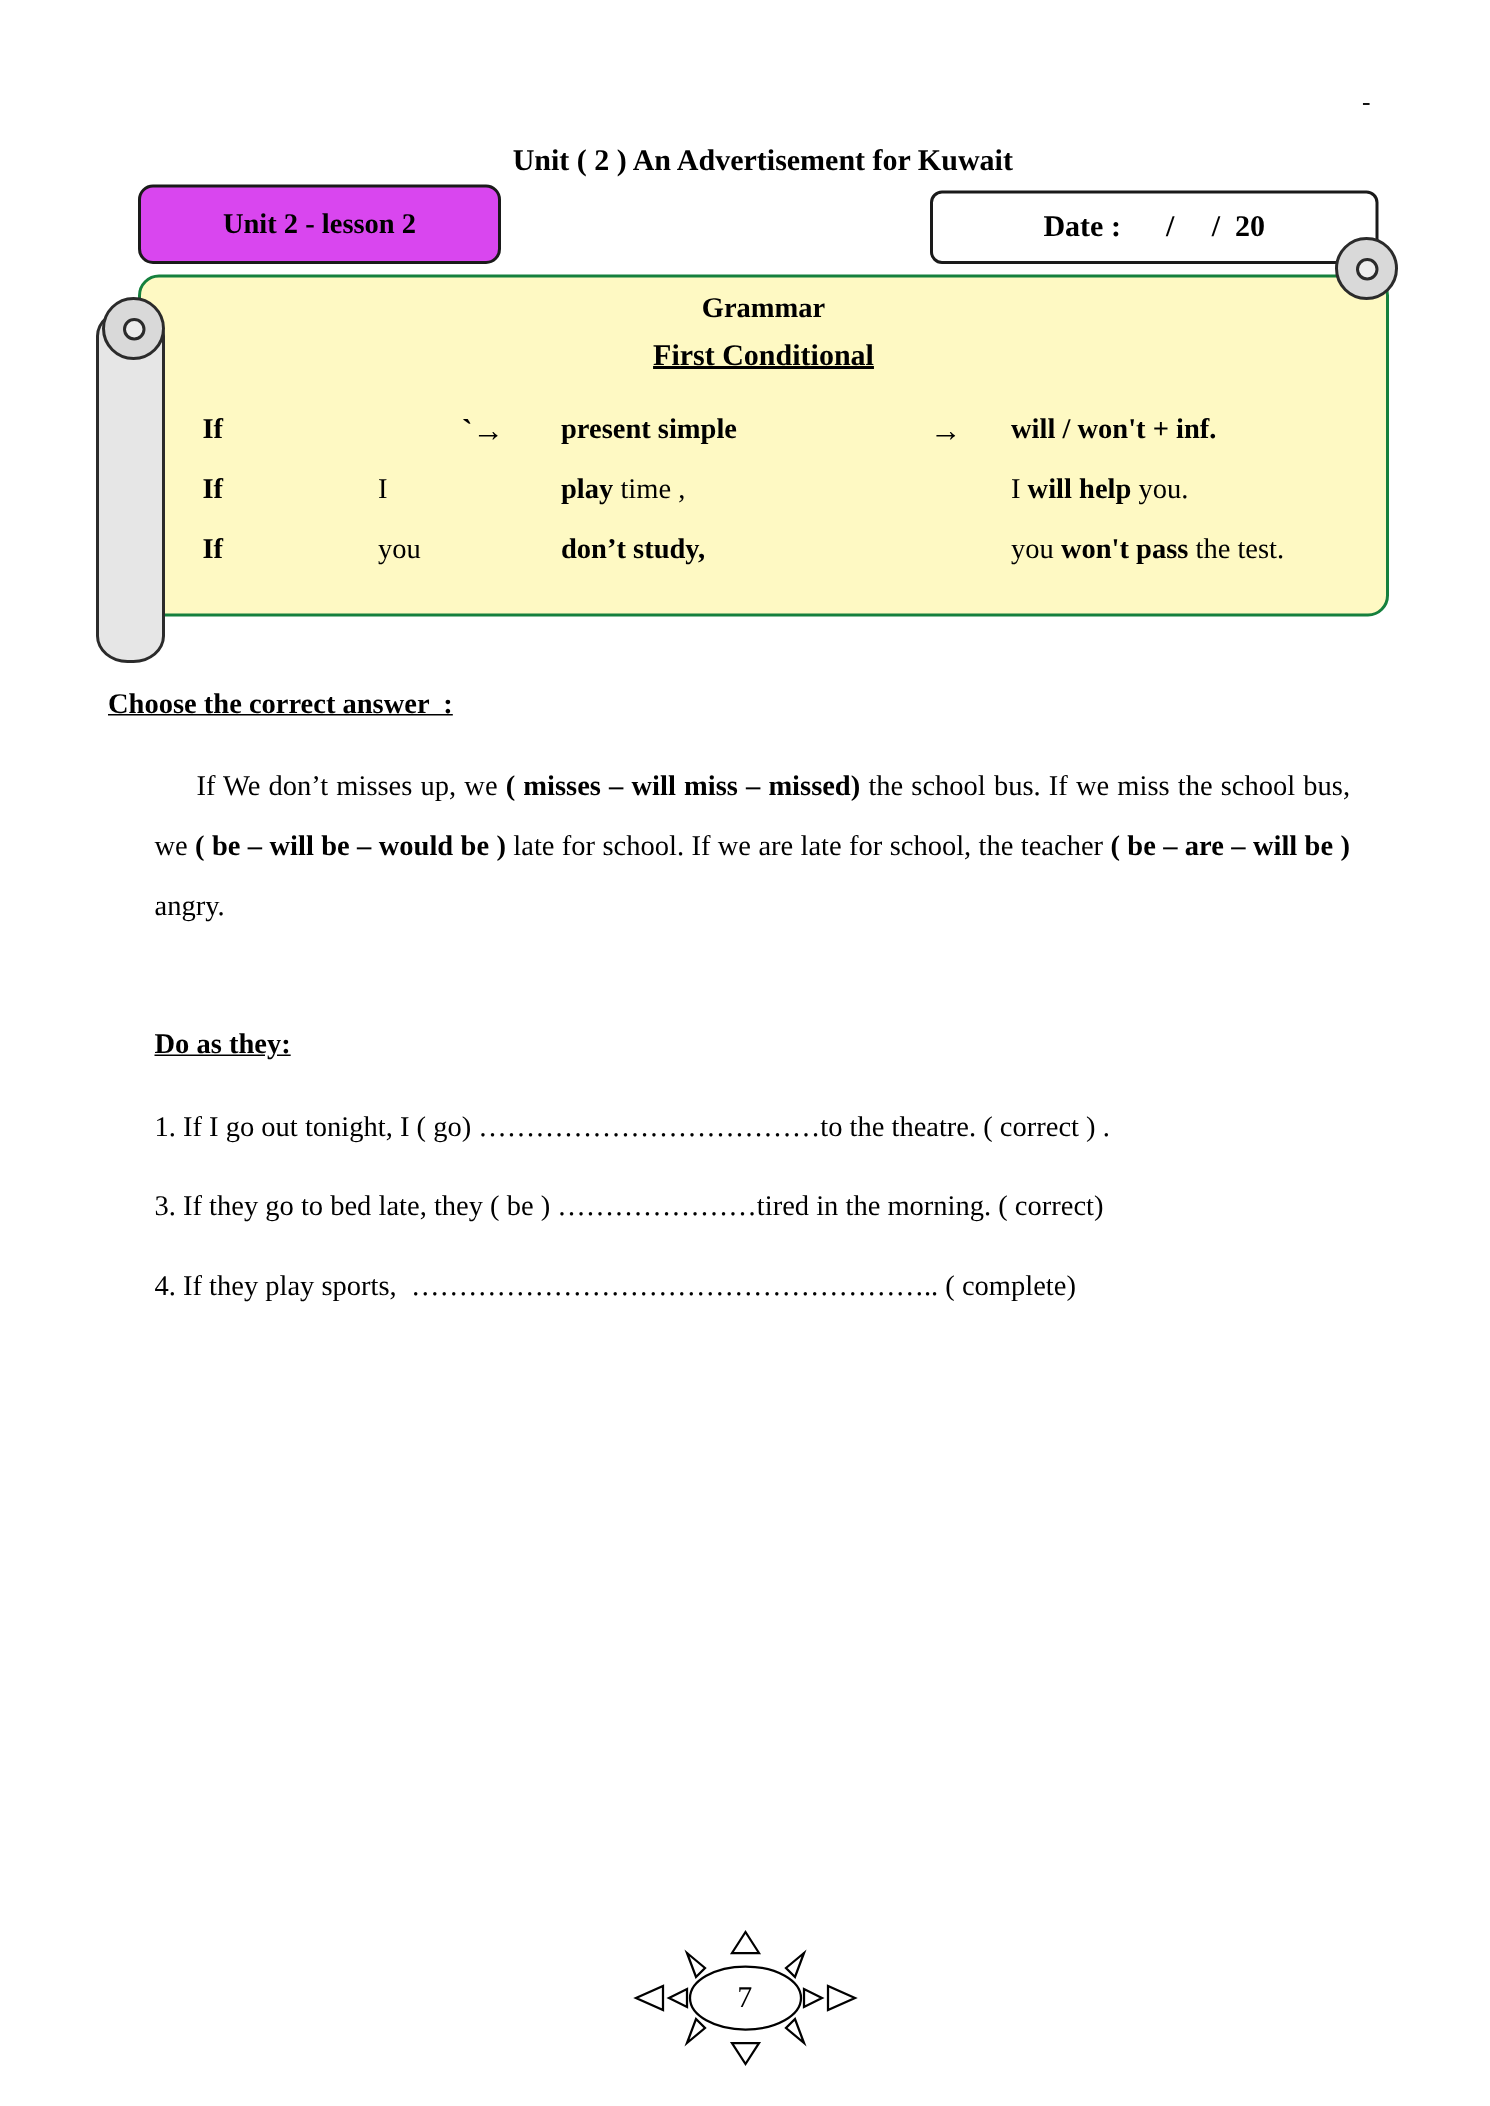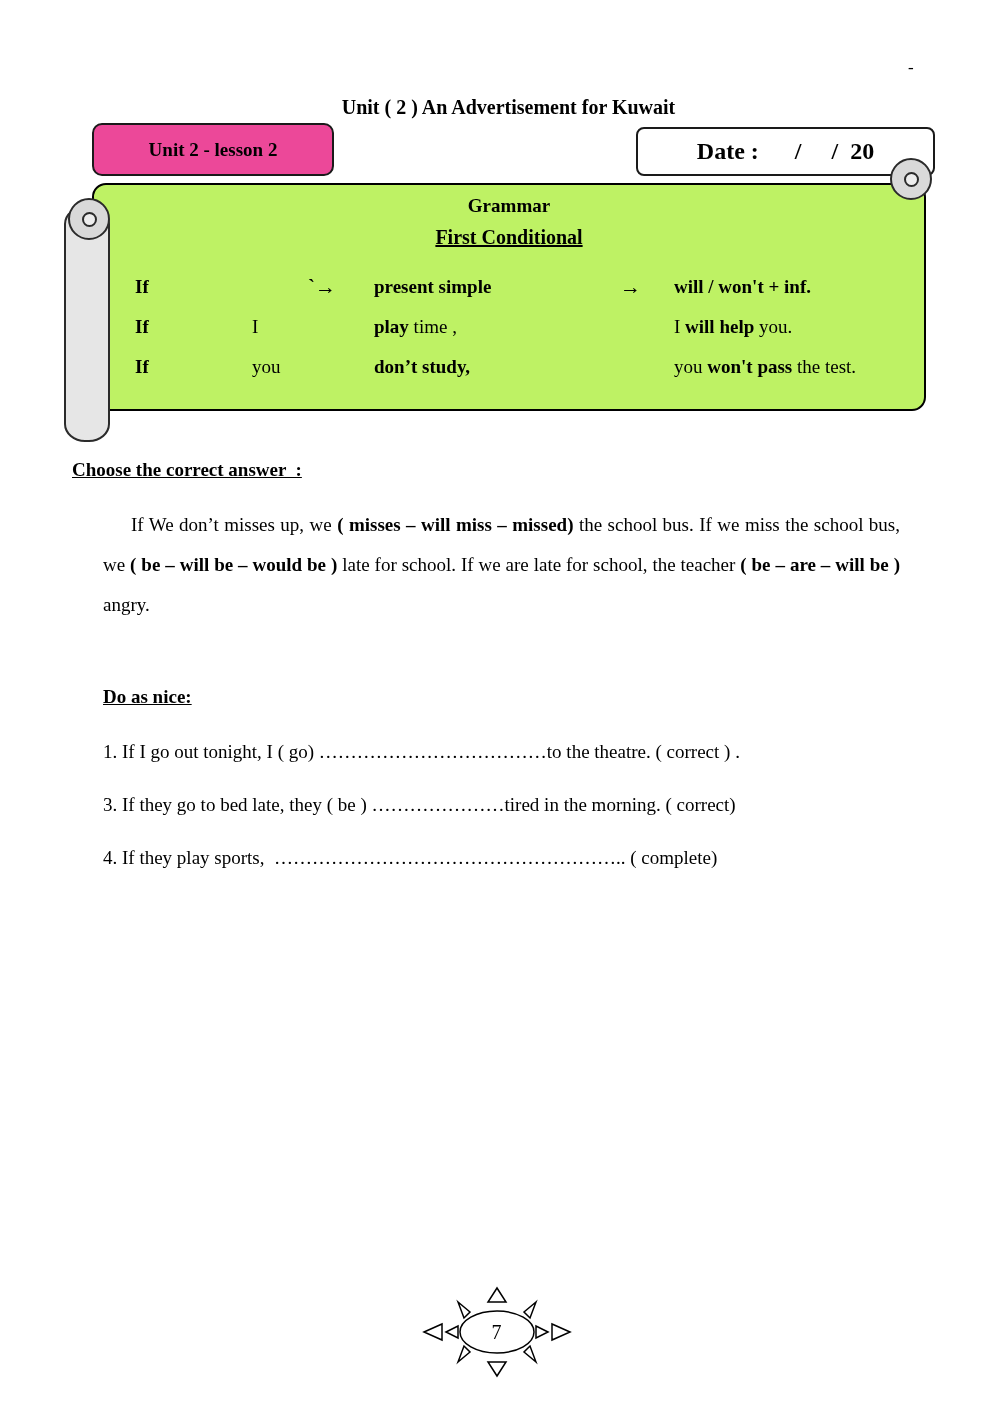--- a/index.html
+++ b/index.html
@@ -16,34 +16,34 @@
 
   .corner-mark { position:absolute; top:58px; left:908px; font-size:17px; }
 
   .title {
     position:absolute; top:84px; left:0; width:100%;
     text-align:center; font-size:20px; font-weight:bold; margin:12px;
   }
 
   .unit-box {
     position:absolute; left:92px; top:123px; width:238px; height:49px;
-    border:2px solid #1a1a1a; border-radius:10px; background:#ec4899;
+    border:2px solid #1a1a1a; border-radius:10px; background:#d946ef;
     display:flex; align-items:center; justify-content:center;
     font-size:19px; font-weight:bold; z-index:2;
   }
   .date-box {
-    position:absolute; left:636px; top:127px; width:295px; height:45px;
+    position:absolute; left:620px; top:127px; width:295px; height:45px;
     border:2px solid #1a1a1a; border-radius:8px; background:#fff;
     display:flex; align-items:center; justify-content:center;
-    font-size:24px; font-weight:bold; z-index:2;
+    font-size:20px; font-weight:bold; z-index:2;
   }
 
   .scroll-banner {
     position:absolute; left:92px; top:183px; width:830px; height:224px;
-    background:#bef264; border:2px solid #000000; border-radius:14px;
+    background:#fef9c3; border:2px solid #15803d; border-radius:14px;
     z-index:1;
     font-family:Liberation Serif, serif;
   }
   .curl-tube {
     position:absolute; left:64px; top:206px; width:42px; height:232px;
     background:#e6e6e6; border:2px solid #2b2b2b;
     border-radius:21px / 18px; z-index:2;
   }
   .curl-circle {
     position:absolute; left:68px; top:198px; width:38px; height:38px;
@@ -158,21 +158,21 @@
           <span class="pre">you </span><span class="bold">won't pass</span><span class="pre"> the test.</span>
         </div>
       </div>
     </div>
   </div>
 
   <h2 class="section-heading choose-heading">Choose the correct answer  :</h2>
 
   <p class="choose-para"><span>If We don’t misses up, we </span><span class="bold">( misses – will miss – missed)</span><span> the school bus. If we miss the school bus, we </span><span class="bold">( be – will be – would be )</span><span> late for school. If we are late for school, the teacher </span><span class="bold">( be – are – will be )</span><span> angry.</span></p>
 
-  <h2 class="section-heading do-heading">Do as nice:</h2>
+  <h2 class="section-heading do-heading">Do as they:</h2>
 
   <div class="do-items">
     <p class="do-item">1. If I go out tonight, I ( go) ………………………………to the theatre. ( correct ) .</p>
     <p class="do-item">3. If they go to bed late, they ( be ) …………………tired in the morning. ( correct)</p>
     <p class="do-item">4. If they play sports,  ……………………………………………….. ( complete)</p>
   </div>
 
   <div class="sun-wrap">
     <div class="sun">
       <svg width="150" height="92" viewBox="0 0 150 92">

